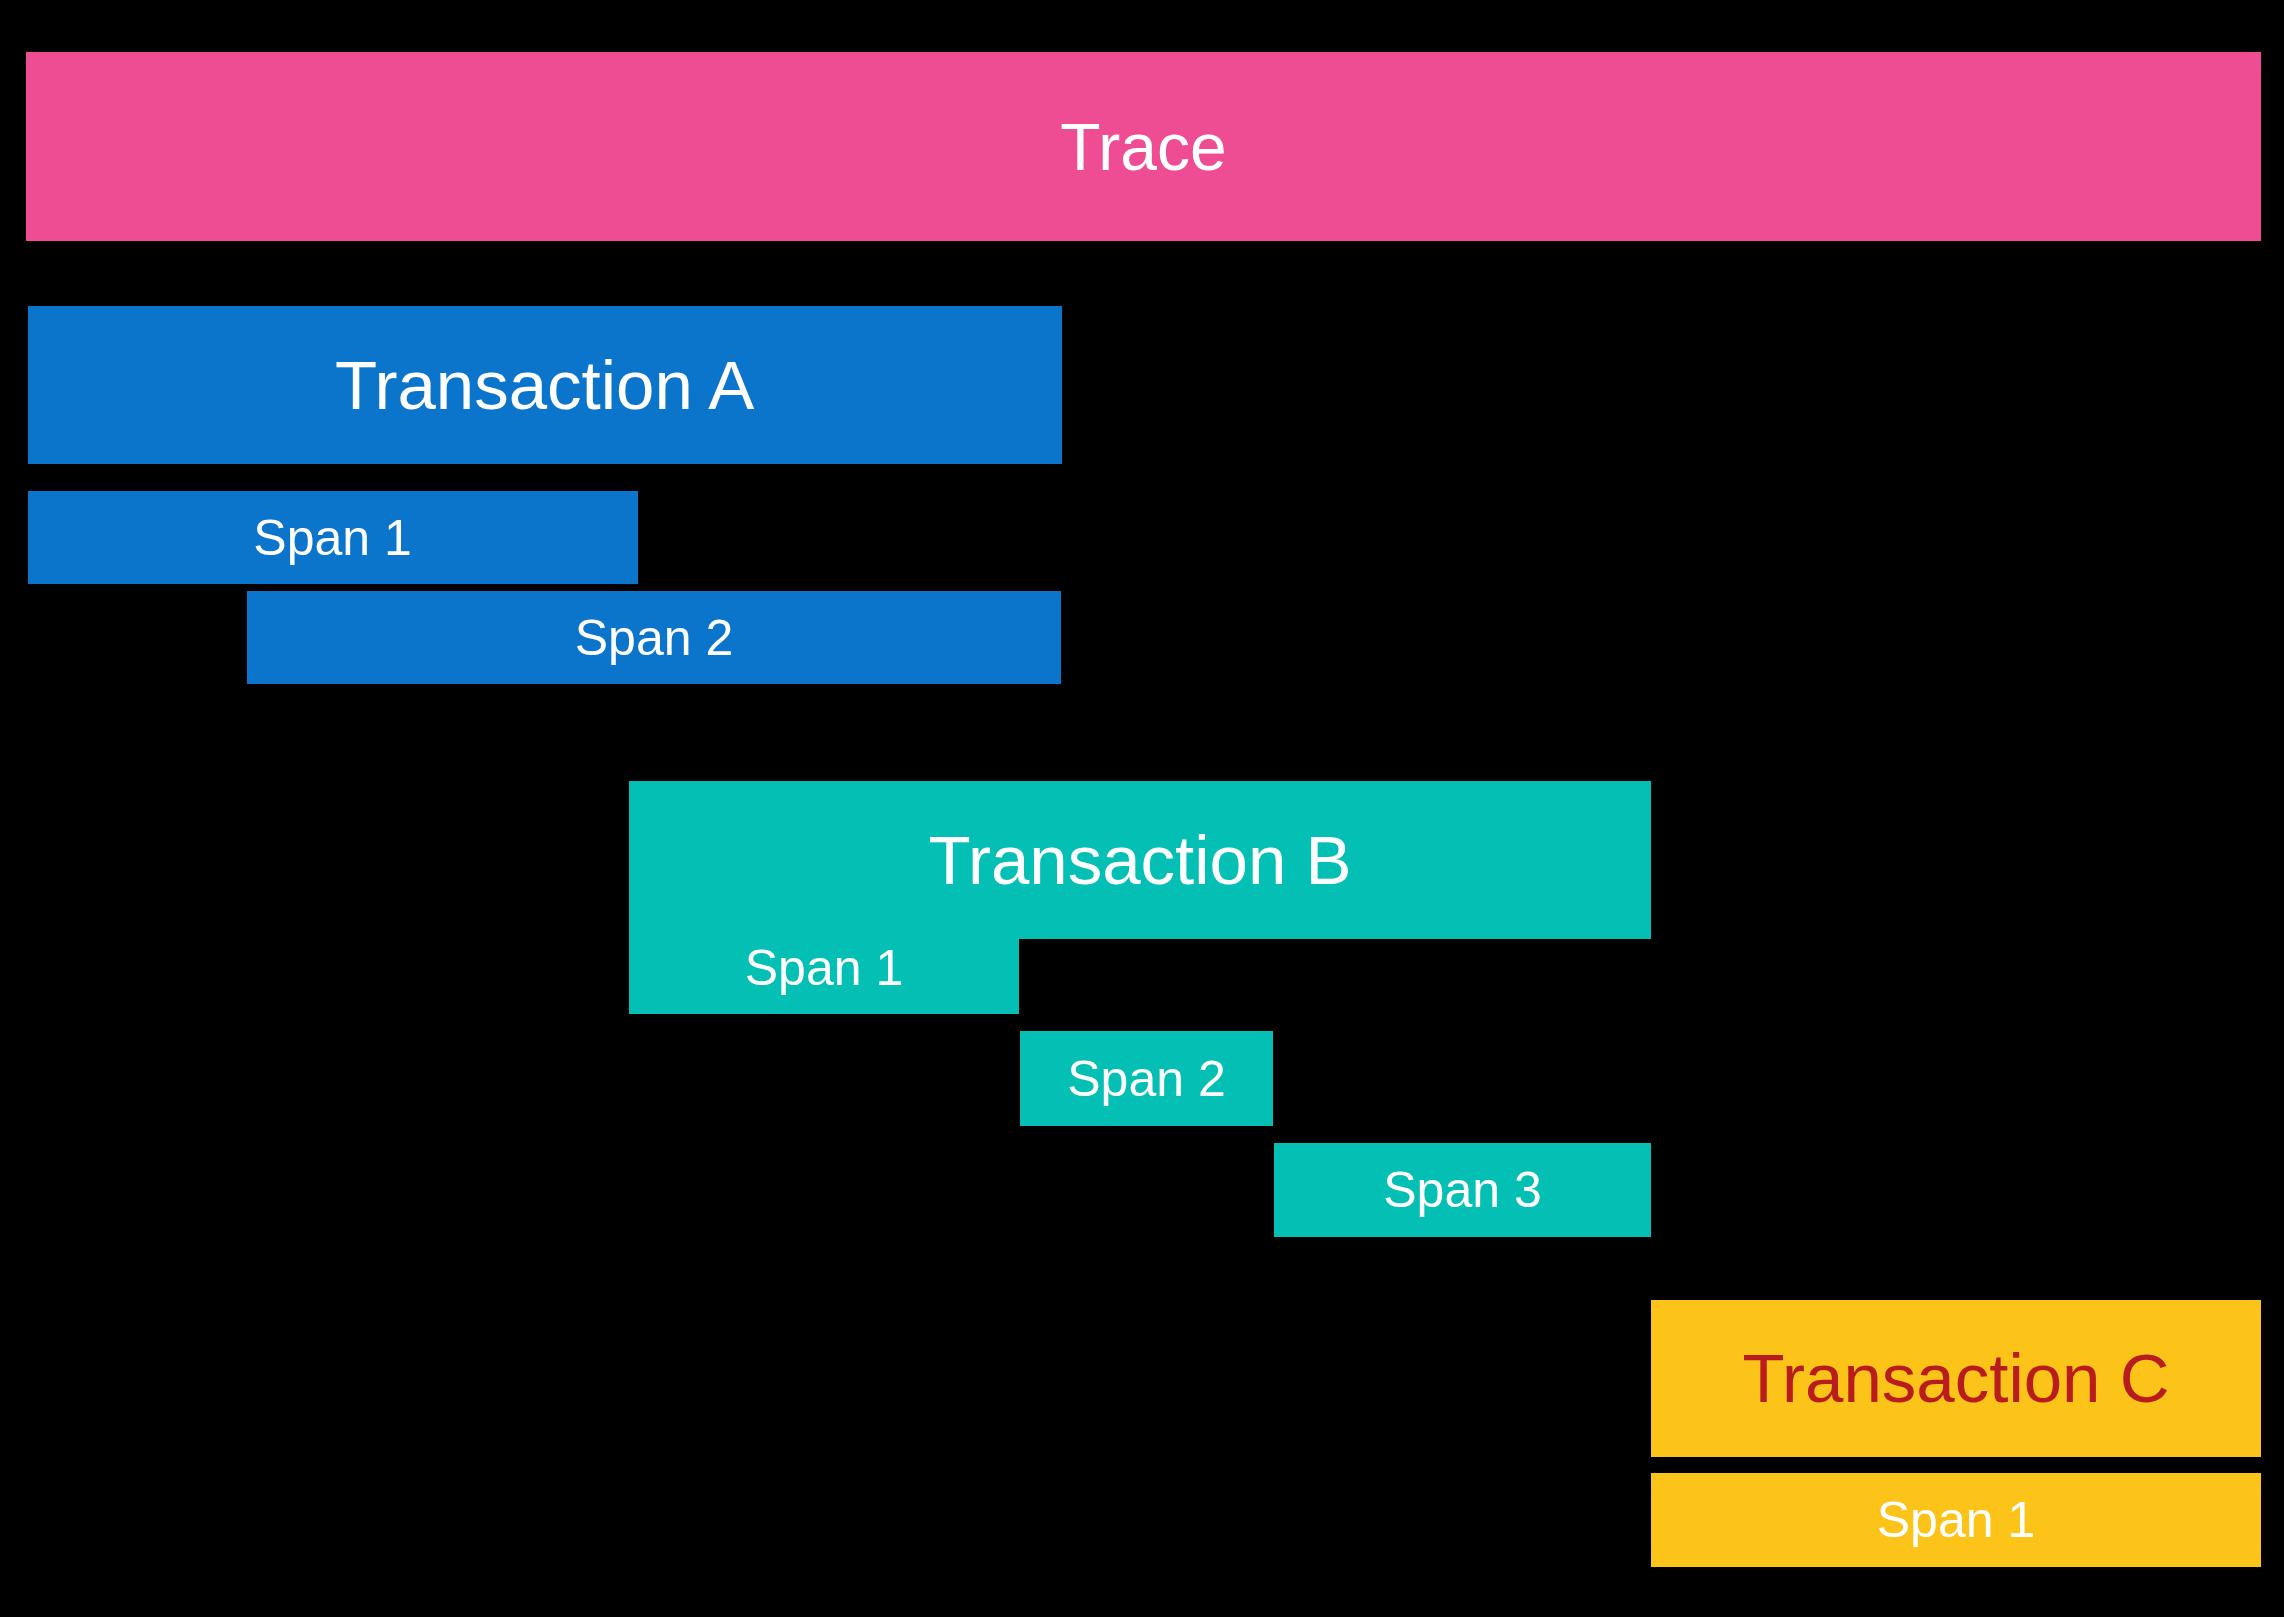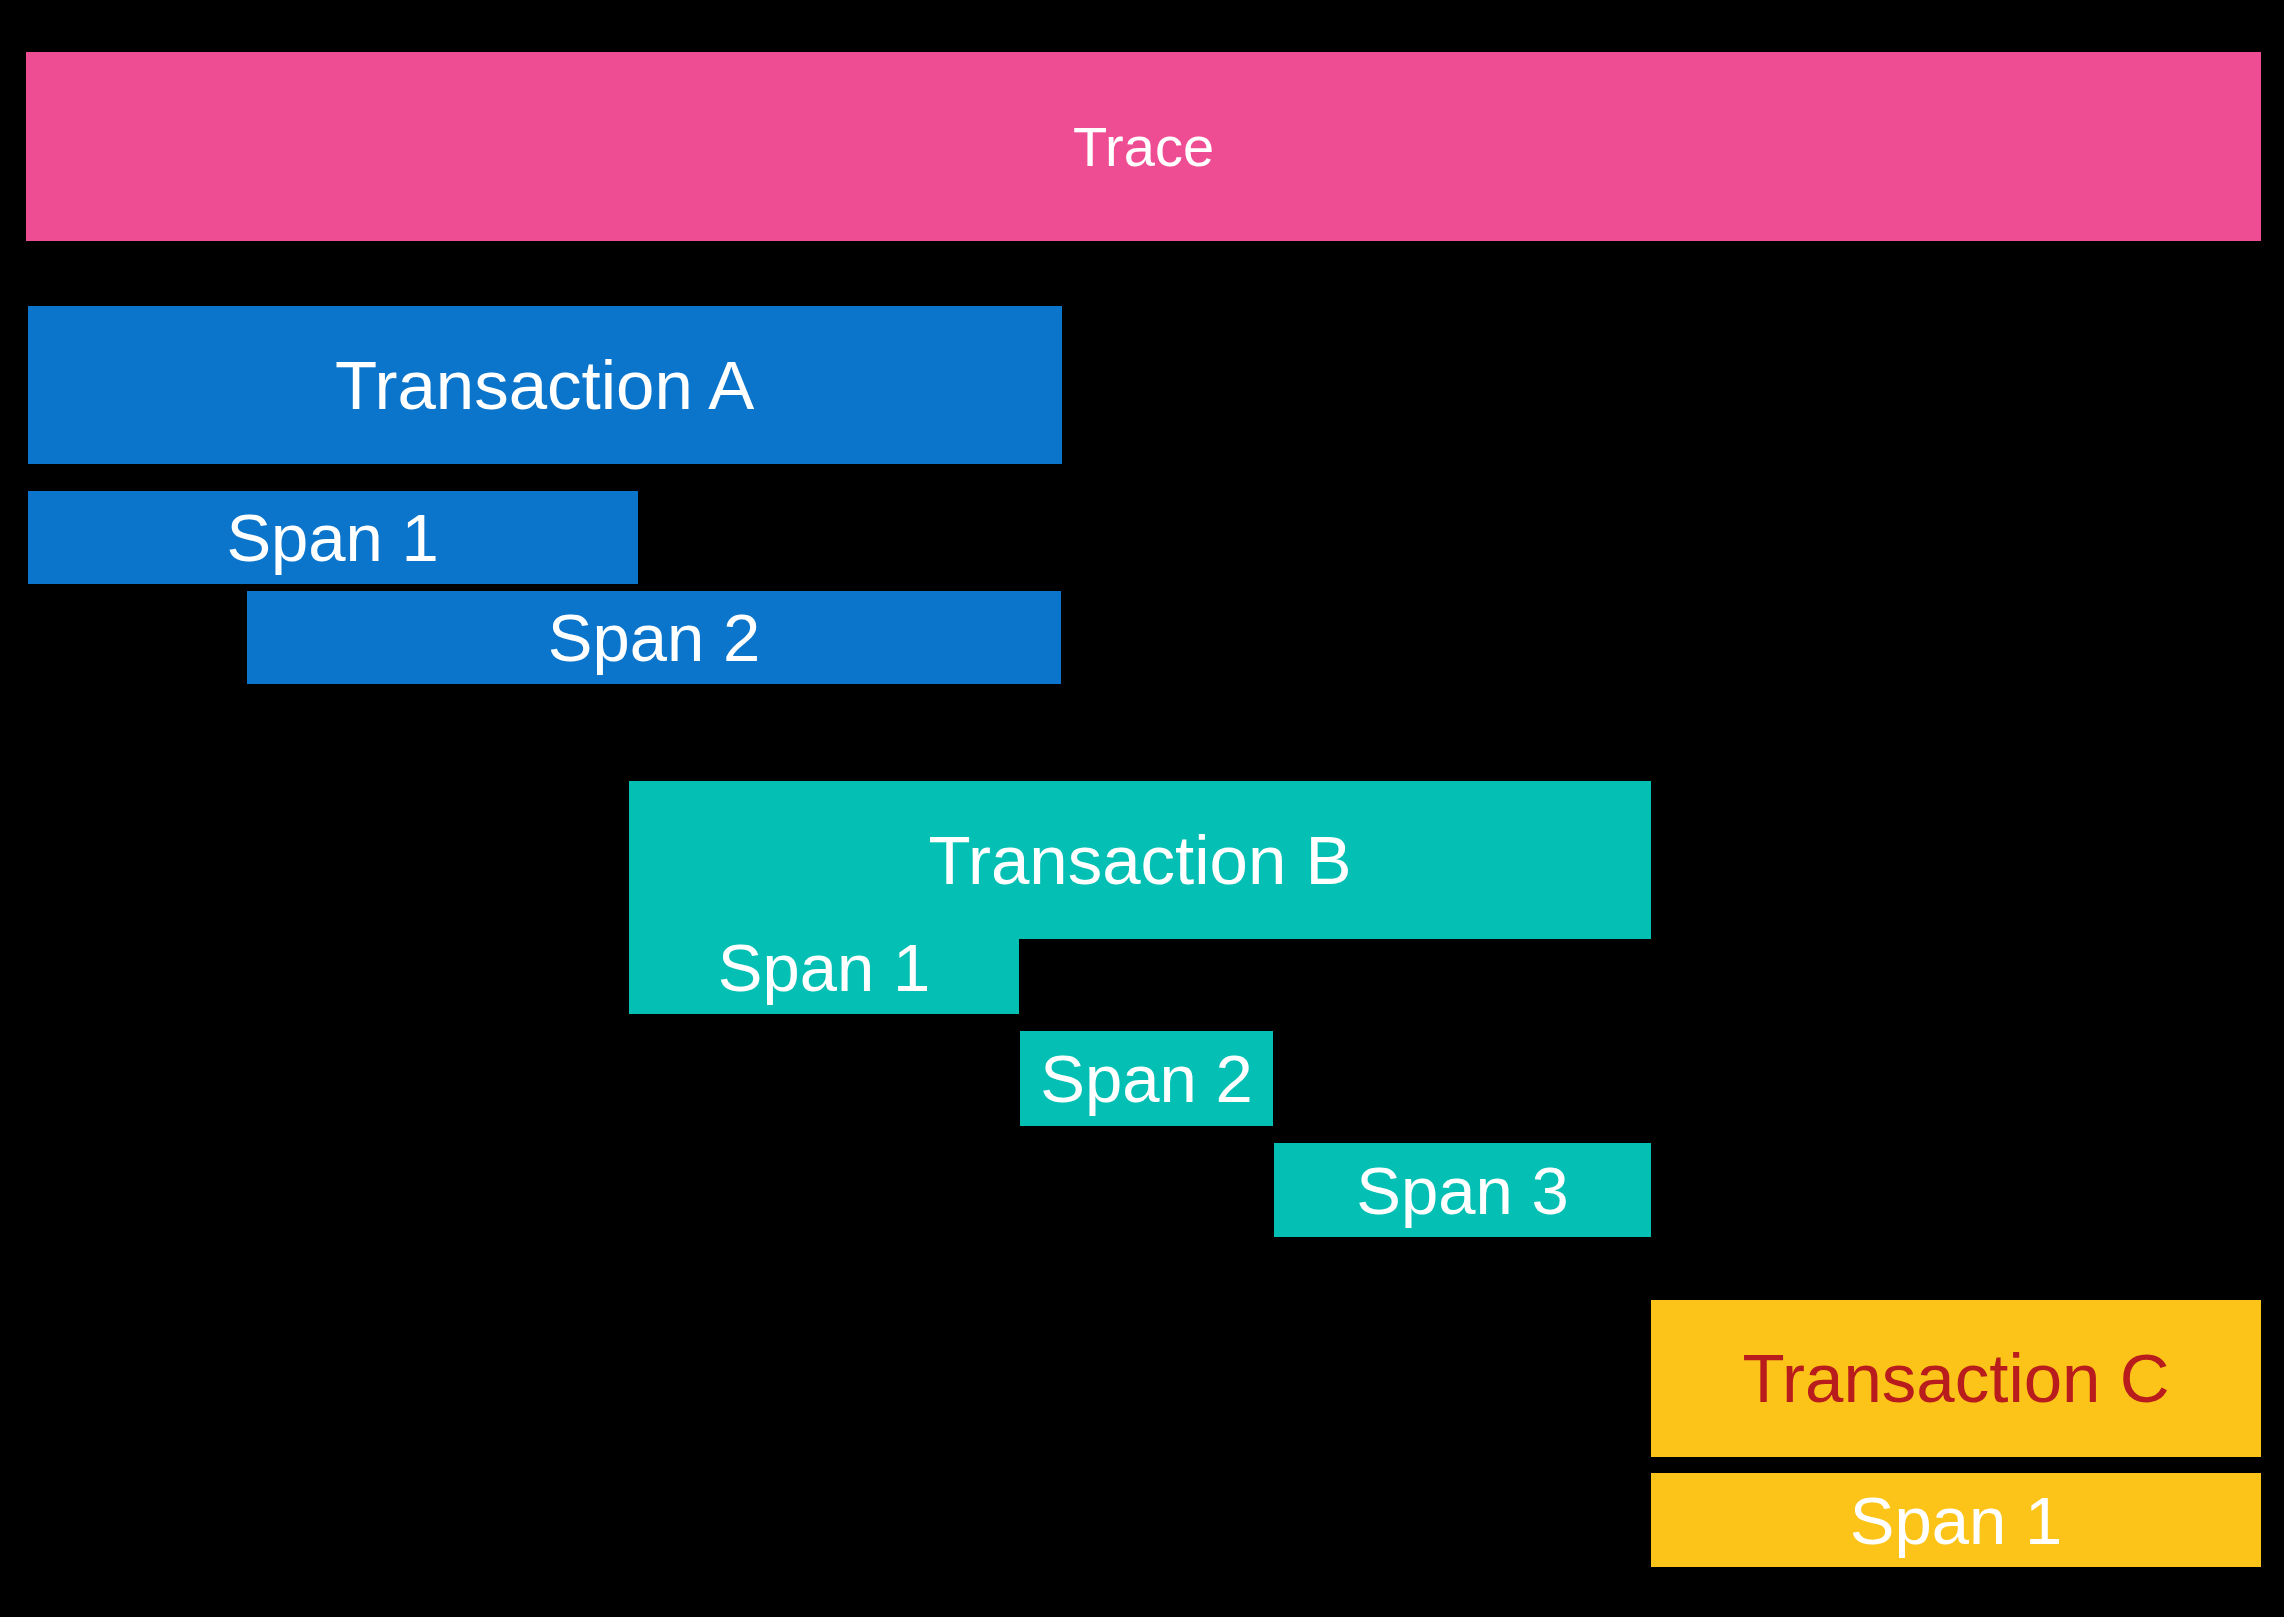--- a/index.html
+++ b/index.html
@@ -23,23 +23,23 @@
     align-items: center;
     justify-content: center;
     box-sizing: border-box;
     color: #ffffff;
     font-family: "Liberation Sans", sans-serif;
     font-weight: 400;
     line-height: 1;
     white-space: nowrap;
     overflow: hidden;
   }
-  .bar-trace      { font-size: 56px; }
+  .bar-trace      { font-size: 66px; }
   .bar-txn        { font-size: 69px; align-items: center; }
-  .bar-span       { font-size: 67px; }
+  .bar-span       { font-size: 50px; }
   .bar-label {
     display: block;
     pointer-events: none;
   }
 </style>
 </head>
 <body>
 
 <div id="canvas" style="background: rgb(0, 0, 0);">
     <div class="bar bar-trace" style="left: 26px; top: 52px; width: 2235px; height: 189px; background: rgb(238, 76, 147); color: rgb(255, 255, 255);">

